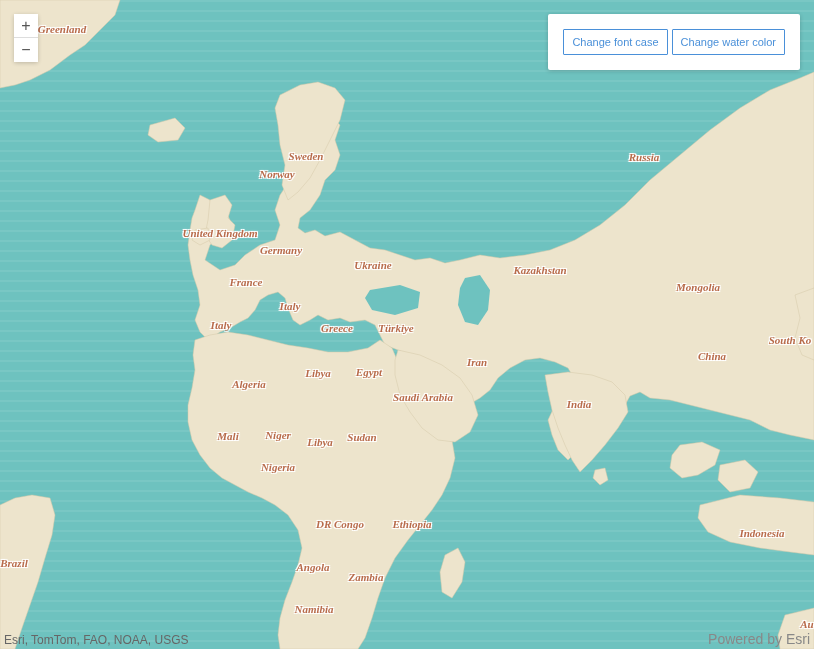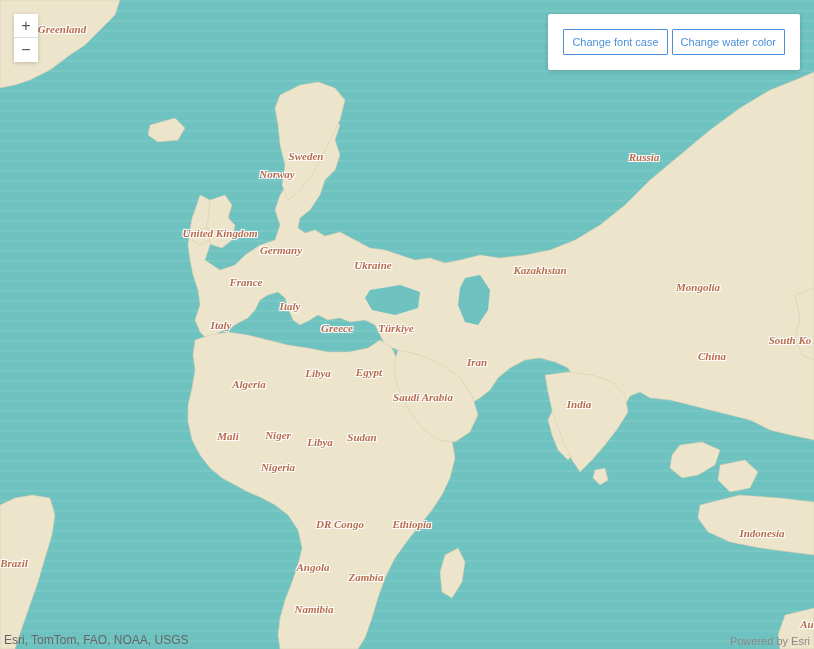--- a/index.html
+++ b/index.html
@@ -104,21 +104,21 @@
     bottom: 2px;
     left: 4px;
     font-size: 12px;
     color: #666;
   }
   
   .attribution-right {
     position: absolute;
     bottom: 2px;
     right: 4px;
-    font-size: 11px;
+    font-size: 14px;
     color: #888;
   }
   
   
   .country-label {
     position: absolute;
     font-family: Georgia, 'Times New Roman', serif;
     font-style: italic;
     font-weight: bold;
     color: #b86b4a;

